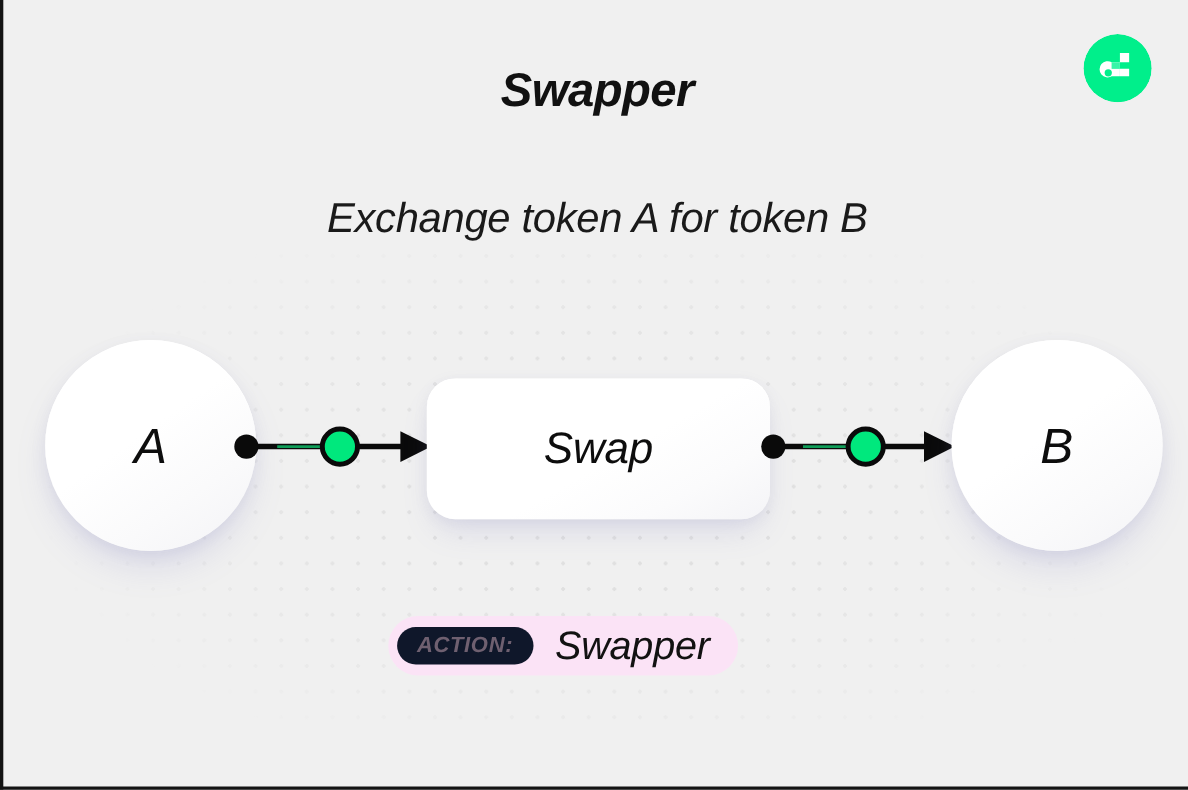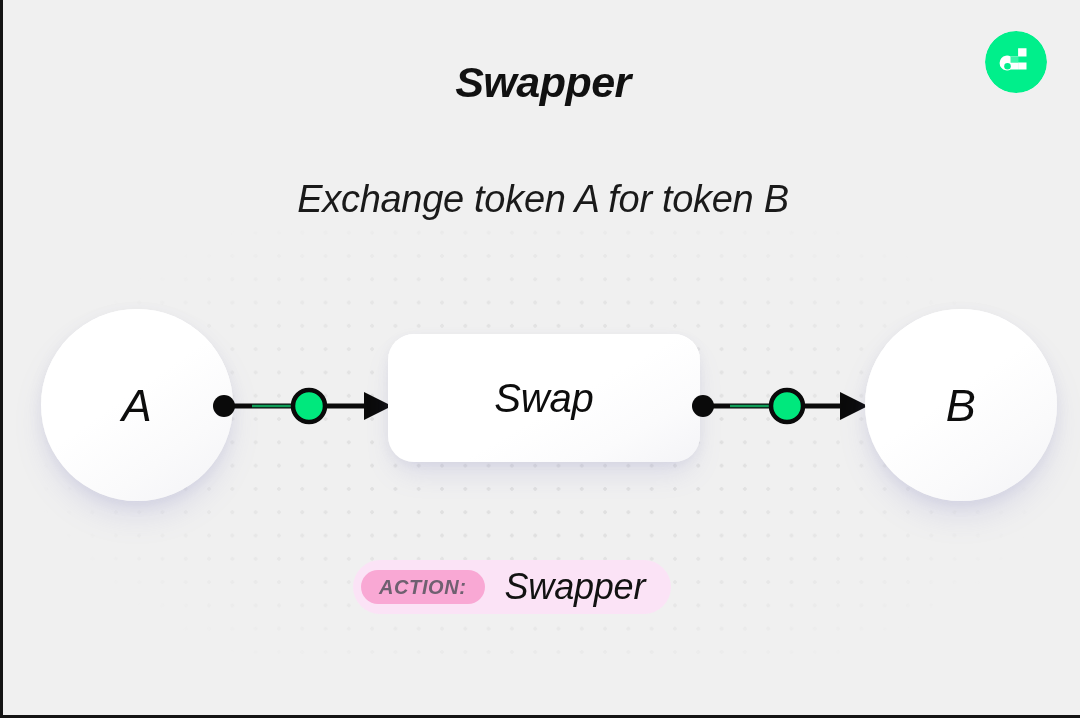--- a/index.html
+++ b/index.html
@@ -88,21 +88,21 @@
     color: #0d0d0d;
     letter-spacing: 0.5px;
     line-height: 1;
   }
   #node-a { left: 38px;  top: 309px; }
   #node-b { left: 862px; top: 309px; }
 
   
   #swap-box {
     position: absolute;
-    left: 385px; top: 334px;
+    left: 385px; top: 344px;
     width: 312px; height: 128px;
     border-radius: 26px;
     background: linear-gradient(150deg, #ffffff 0%, #ffffff 55%, #fbfbfc 78%, #f4f4f7 100%);
     box-shadow:
       0 16px 30px -8px rgba(120,120,190,0.20),
       0 3px 12px rgba(130,130,180,0.09),
       inset 0 1px 0 rgba(255,255,255,0.95);
     display: flex;
     align-items: center;
     justify-content: center;
@@ -126,21 +126,21 @@
     left: 350px; top: 560px;
     height: 54px;
     padding: 0 26px 0 8px;
     border-radius: 27px;
     background: #fbe3f6;
     display: flex;
     align-items: center;
     gap: 20px;
   }
   #action-badge .badge-key {
-    background: #f9a8d4;
+    background: #0f172a;
     color: #6f6070;
     font-size: 20px;
     font-weight: 700;
     letter-spacing: 0.6px;
     padding: 7px 18px;
     border-radius: 20px;
     line-height: 1;
   }
   #action-badge .badge-value {
     font-size: 36px;

